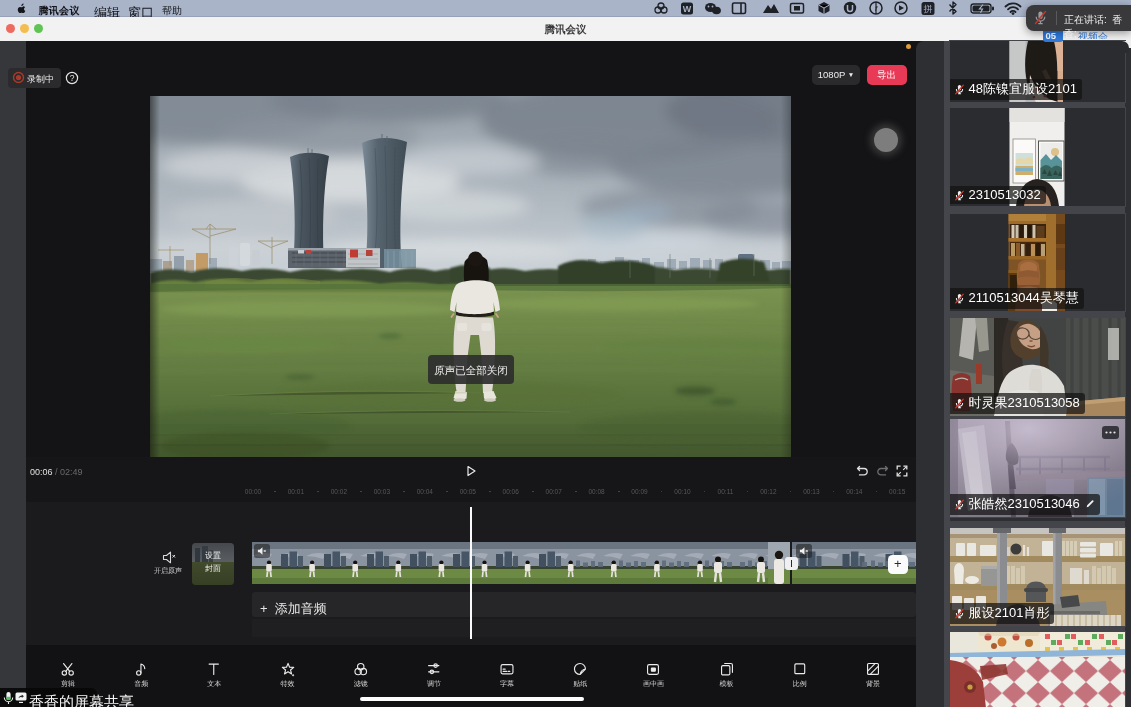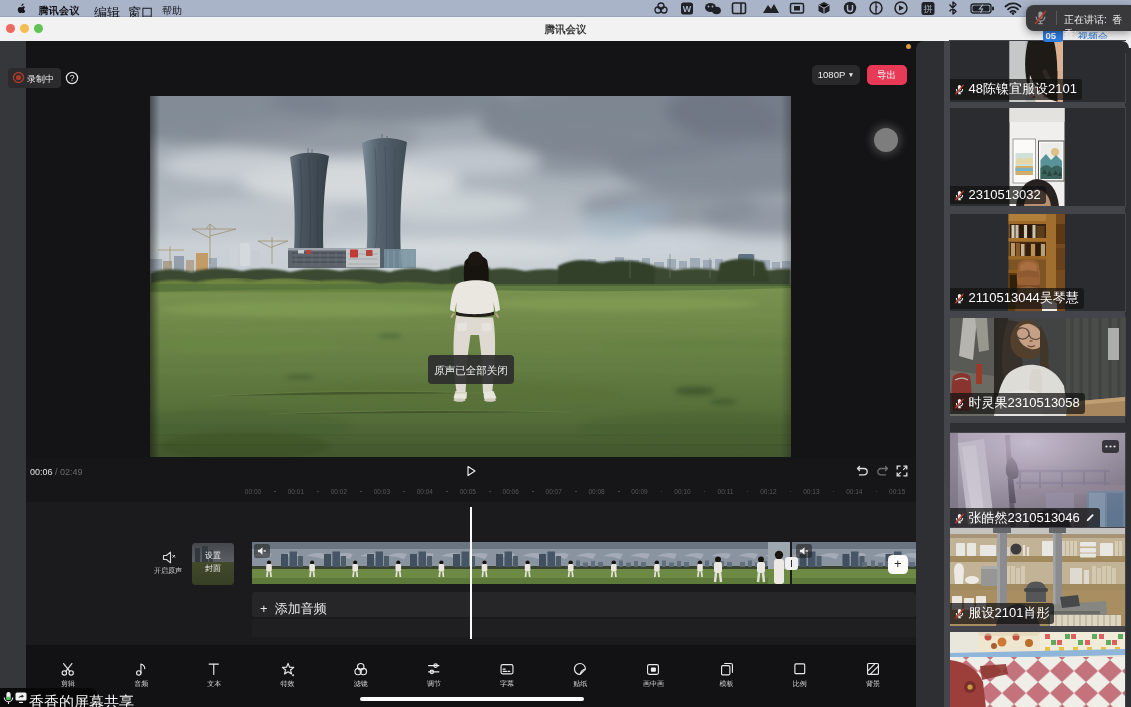--- a/index.html
+++ b/index.html
@@ -694,21 +694,21 @@
 <path d="M46 80 C58 72 74 70 88 74 L94 98 L44 98 Z" fill="#e4e2de"></path>
 <path d="M118 84 L175 79 L175 98 L116 98 Z" fill="#a8875e"></path>
 <path d="M118 84 L175 79 L175 83 L118 88 Z" fill="#bf9e73"></path>
 </svg>
 <div class="labelbox"><svg width="11" height="11" viewBox="0 0 14 14" style="vertical-align:-2px">
           <rect x="5" y="1.2" width="4" height="7" rx="2" fill="#f0f0f0"></rect>
           <path d="M3 6.5 a4 4 0 0 0 8 0 M7 10.5 V12.5 M5 12.5 H9" fill="none" stroke="#f0f0f0" stroke-width="1.3"></path>
           <path d="M2.2 12.5 L11.8 1.5" stroke="#d03a2c" stroke-width="1.6" stroke-linecap="round"></path>
         </svg><span>时灵果2310513058</span></div>
 </div>
-<div class="ab" style="left:949.5px;top:433px;width:175px;height:98px;background:#404040;outline:1px solid #43454a;overflow:hidden">
+<div class="ab" style="left:949.5px;top:419px;width:175px;height:98px;background:#404040;outline:1px solid #43454a;overflow:hidden">
 <svg width="175" height="98" viewBox="0 0 175 98">
 <defs>
           <linearGradient id="t5g" x1="0" y1="0" x2="0.6" y2="1">
 <stop offset="0" stop-color="#aca4b5"></stop>
             <stop offset="0.45" stop-color="#97909e"></stop>
             <stop offset="1" stop-color="#746d7a"></stop>
           </linearGradient>
 <radialGradient id="t5f" cx="0.45" cy="0.1" r="0.9">
 <stop offset="0" stop-color="#c9bfd2" stop-opacity="0.9"></stop>
             <stop offset="0.5" stop-color="#b4a8bd" stop-opacity="0.35"></stop>

